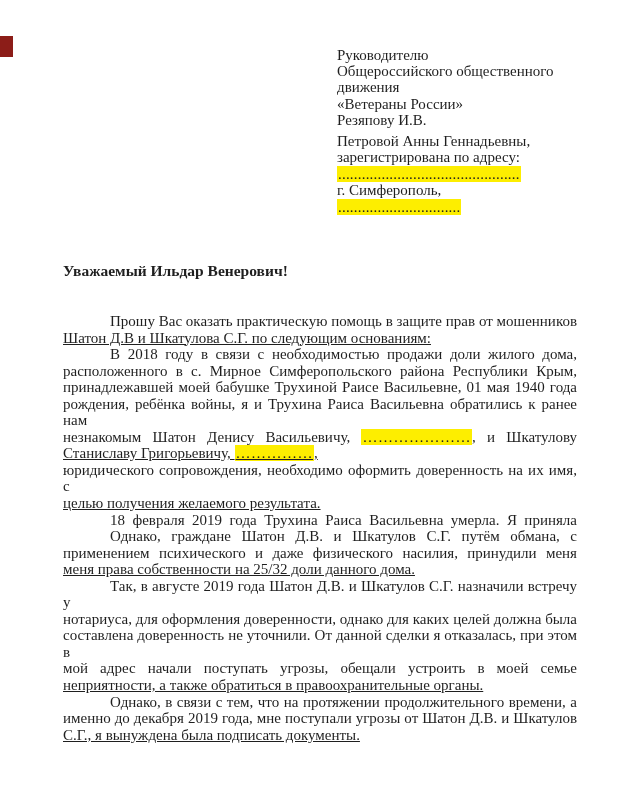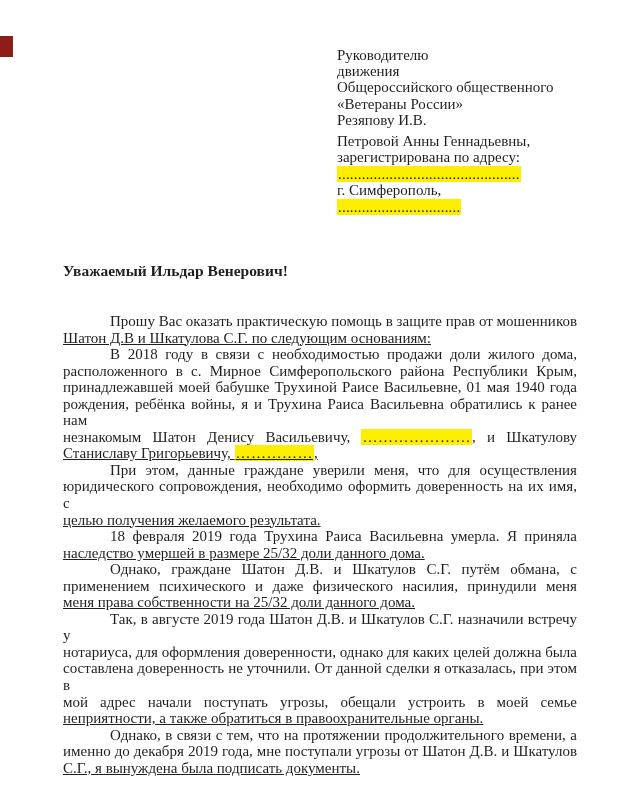--- a/index.html
+++ b/index.html
@@ -44,22 +44,22 @@
   .dots-body{letter-spacing:0.5px;}
 </style>
 </head>
 <body>
 
 <div class="page" style="background: rgb(255, 255, 255); color: rgb(31, 31, 31);">
   <div class="corner-mark" style="background: rgb(140, 29, 24);"></div>
 
   <div class="recipient-block">
       <div class="aline">Руководителю</div>
+      <div class="aline">Общероссийского общественного</div>
       <div class="aline">движения</div>
-      <div class="aline">Общероссийского общественного</div>
       <div class="aline">«Ветераны России»</div>
       <div class="aline">Резяпову И.В.</div>
     </div>
 
   <div class="sender-block">
       <div class="aline">Петровой Анны Геннадьевны,</div>
       <div class="aline">зарегистрирована по адресу:</div>
       <div class="aline"><span class="hl dots-addr" style="background: rgb(253, 238, 0);">..............................................</span></div>
       <div class="aline">г. Симферополь,</div>
       <div class="aline"><span class="hl dots-addr" style="background: rgb(253, 238, 0);">...............................</span></div>
@@ -69,25 +69,23 @@
 
   <div class="body-block">
       <div class="bline ind">Прошу Вас оказать практическую помощь в защите прав от мошенников</div>
       <div class="bline end">Шатон Д.В и Шкатулова С.Г. по следующим основаниям:</div>
       <div class="bline ind">В 2018 году в связи с необходимостью продажи доли жилого дома,</div>
       <div class="bline">расположенного в с. Мирное Симферопольского района Республики Крым,</div>
       <div class="bline">принадлежавшей моей бабушке Трухиной Раисе Васильевне, 01 мая 1940 года</div>
       <div class="bline">рождения, ребёнка войны, я и Трухина Раиса Васильевна обратились к ранее нам</div>
       <div class="bline">незнакомым Шатон Денису Васильевичу, <span class="hl dots-body" style="background: rgb(253, 238, 0);">…………………</span>, и Шкатулову</div>
       <div class="bline end">Станиславу Григорьевичу, <span class="hl dots-body" style="background: rgb(253, 238, 0);">……………</span>,</div>
-      <div class="bline ind">При этом, данные граждане уверили меня, что для осуществления</div>
       <div class="bline">юридического сопровождения, необходимо оформить доверенность на их имя, с</div>
       <div class="bline end">целью получения желаемого результата.</div>
       <div class="bline ind">18 февраля 2019 года Трухина Раиса Васильевна умерла. Я приняла</div>
-      <div class="bline end">наследство умершей в размере 25/32 доли данного дома.</div>
       <div class="bline ind">Однако, граждане Шатон Д.В. и Шкатулов С.Г. путём обмана, с</div>
       <div class="bline">применением психического и даже физического насилия, принудили меня</div>
       <div class="bline end">меня права собственности на 25/32 доли данного дома.</div>
       <div class="bline ind">Так, в августе 2019 года Шатон Д.В. и Шкатулов С.Г. назначили встречу у</div>
       <div class="bline">нотариуса, для оформления доверенности, однако для каких целей должна была</div>
       <div class="bline">составлена доверенность не уточнили. От данной сделки я отказалась, при этом в</div>
       <div class="bline">мой адрес начали поступать угрозы, обещали устроить в моей семье</div>
       <div class="bline end">неприятности, а также обратиться в правоохранительные органы.</div>
       <div class="bline ind">Однако, в связи с тем, что на протяжении продолжительного времени, а</div>
       <div class="bline">именно до декабря 2019 года, мне поступали угрозы от Шатон Д.В. и Шкатулов</div>

